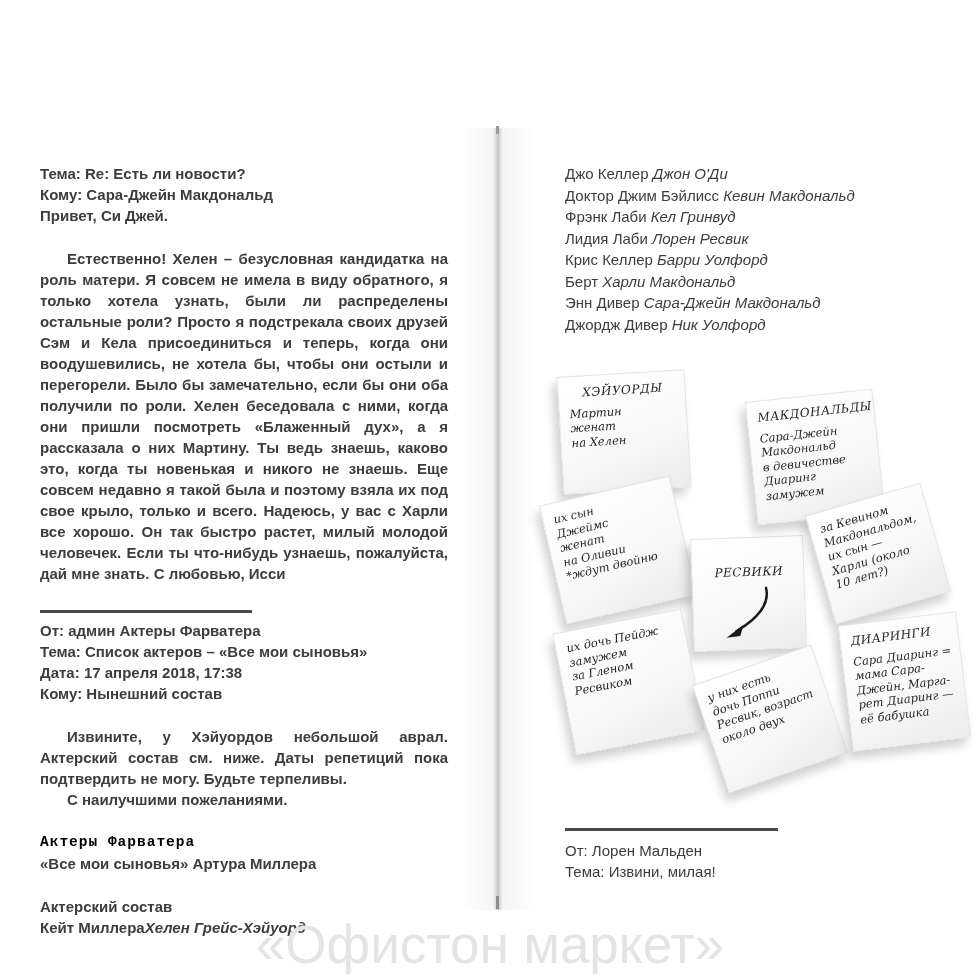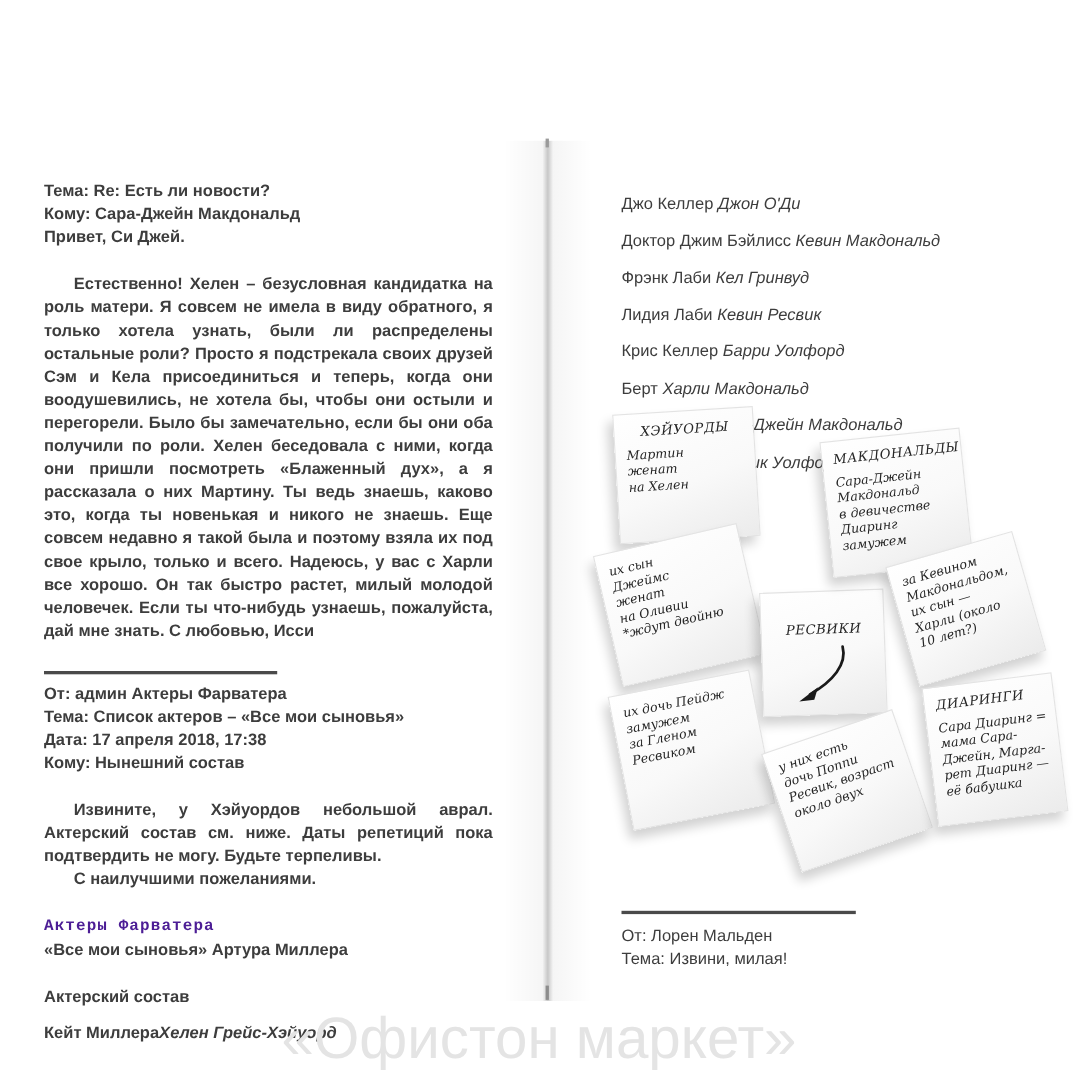--- a/index.html
+++ b/index.html
@@ -13,28 +13,28 @@
   .spine-notch-top{position:absolute;left:496px;top:126px;width:3px;height:8px;background:#9a9a9a;}
   .spine-notch-bottom{position:absolute;left:496px;top:896px;width:3px;height:13px;background:#8d8d8d;}
 
   
   .page-left{position:absolute;left:40px;top:163px;width:408px;font-size:15px;line-height:21px;font-weight:bold;}
   .hdr div{white-space:nowrap;}
   .para{margin:0;text-align:justify;text-indent:27px;margin-top:22px;}
   .closing{text-indent:27px;}
   .rule{height:2.5px;background:#4a4a4a;width:212px;margin-top:26px;margin-bottom:7px;}
   .rule2{height:2.5px;background:#4a4a4a;width:213px;margin-bottom:9px;}
-  .mono-gray{font-family:"Liberation Mono", monospace;color:#4c1d95;letter-spacing:1px;
+  .mono-gray{font-family:"Liberation Mono", monospace;color:#000000;letter-spacing:1px;
              margin-top:22px;font-size:14.5px;}
   .gap-top{margin-top:22px;}
   .it{font-style:italic;}
 
   
   .page-right{position:absolute;left:565px;top:163px;width:400px;font-size:15px;line-height:21.5px;}
-  .cast-row{white-space:nowrap;margin-top:12px;}
+  .cast-row{white-space:nowrap;}
 
   
   .email3{position:absolute;left:565px;top:828px;font-size:15px;line-height:21px;}
 
   
   .note{position:absolute;box-sizing:border-box;padding:9px 8px 6px 10px;
         background:linear-gradient(160deg,#ffffff 0%,#f9f9f9 55%,#ebebeb 100%);
         border:1px solid #e3e3e3;box-shadow:-5px 7px 10px rgba(0,0,0,0.18);
         font-family:"DejaVu Serif", serif;font-style:italic;color:#262626;
         font-size:11.5px;line-height:14.5px;}
@@ -87,21 +87,21 @@
     <div>«Все мои сыновья» Артура Миллера</div>
 
     <div class="gap-top">Актерский состав</div>
     <div class="cast-row"><span>Кейт Миллера</span><span class="it">Хелен Грейс-Хэйуорд</span></div>
   </div>
 
   <div class="page-right">
     <div class="cast-row"><span>Джо Келлер</span> <span class="it">Джон О'Ди</span></div>
     <div class="cast-row"><span>Доктор Джим Бэйлисс</span> <span class="it">Кевин Макдональд</span></div>
     <div class="cast-row"><span>Фрэнк Лаби</span> <span class="it">Кел Гринвуд</span></div>
-    <div class="cast-row"><span>Лидия Лаби</span> <span class="it">Кевин Ресвик</span></div>
+    <div class="cast-row"><span>Лидия Лаби</span> <span class="it">Лорен Ресвик</span></div>
     <div class="cast-row"><span>Крис Келлер</span> <span class="it">Барри Уолфорд</span></div>
     <div class="cast-row"><span>Берт</span> <span class="it">Харли Макдональд</span></div>
     <div class="cast-row"><span>Энн Дивер</span> <span class="it">Сара-Джейн Макдональд</span></div>
     <div class="cast-row"><span>Джордж Дивер</span> <span class="it">Ник Уолфорд</span></div>
   </div>
 
   <div class="note n1">
     <div class="ntitle center">ХЭЙУОРДЫ</div>
     <div class="ntext">Мартин
 женат

